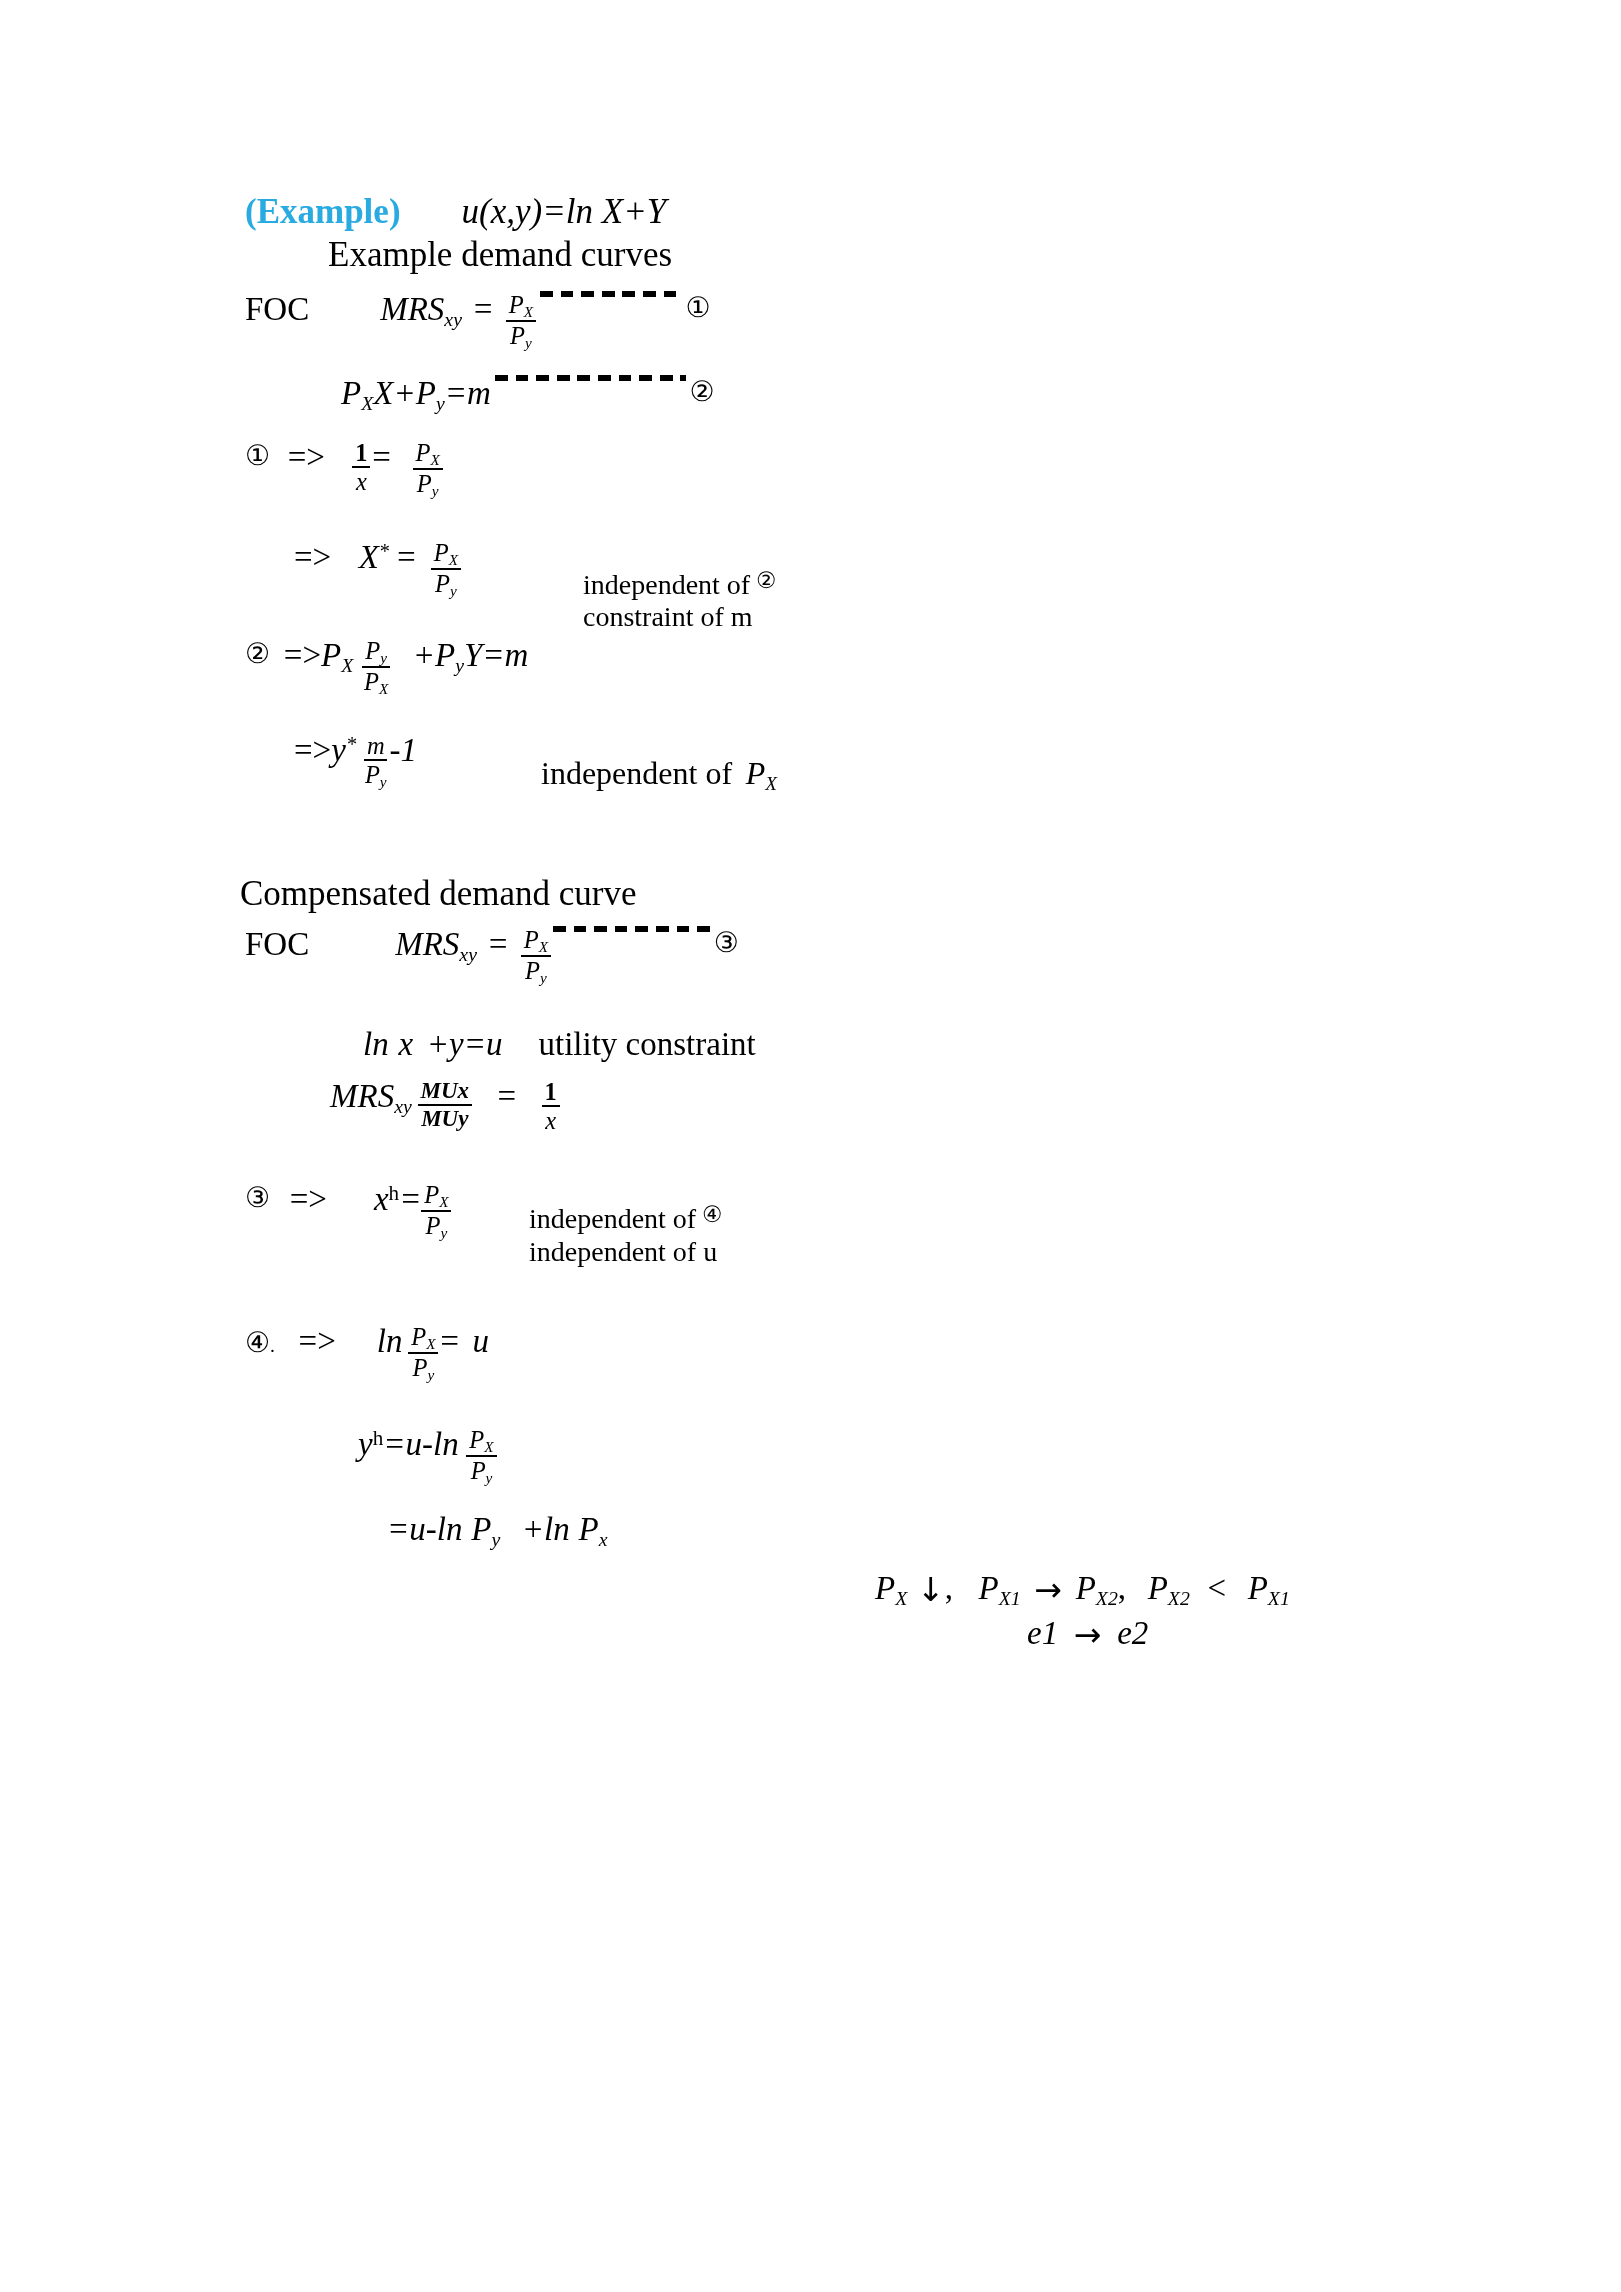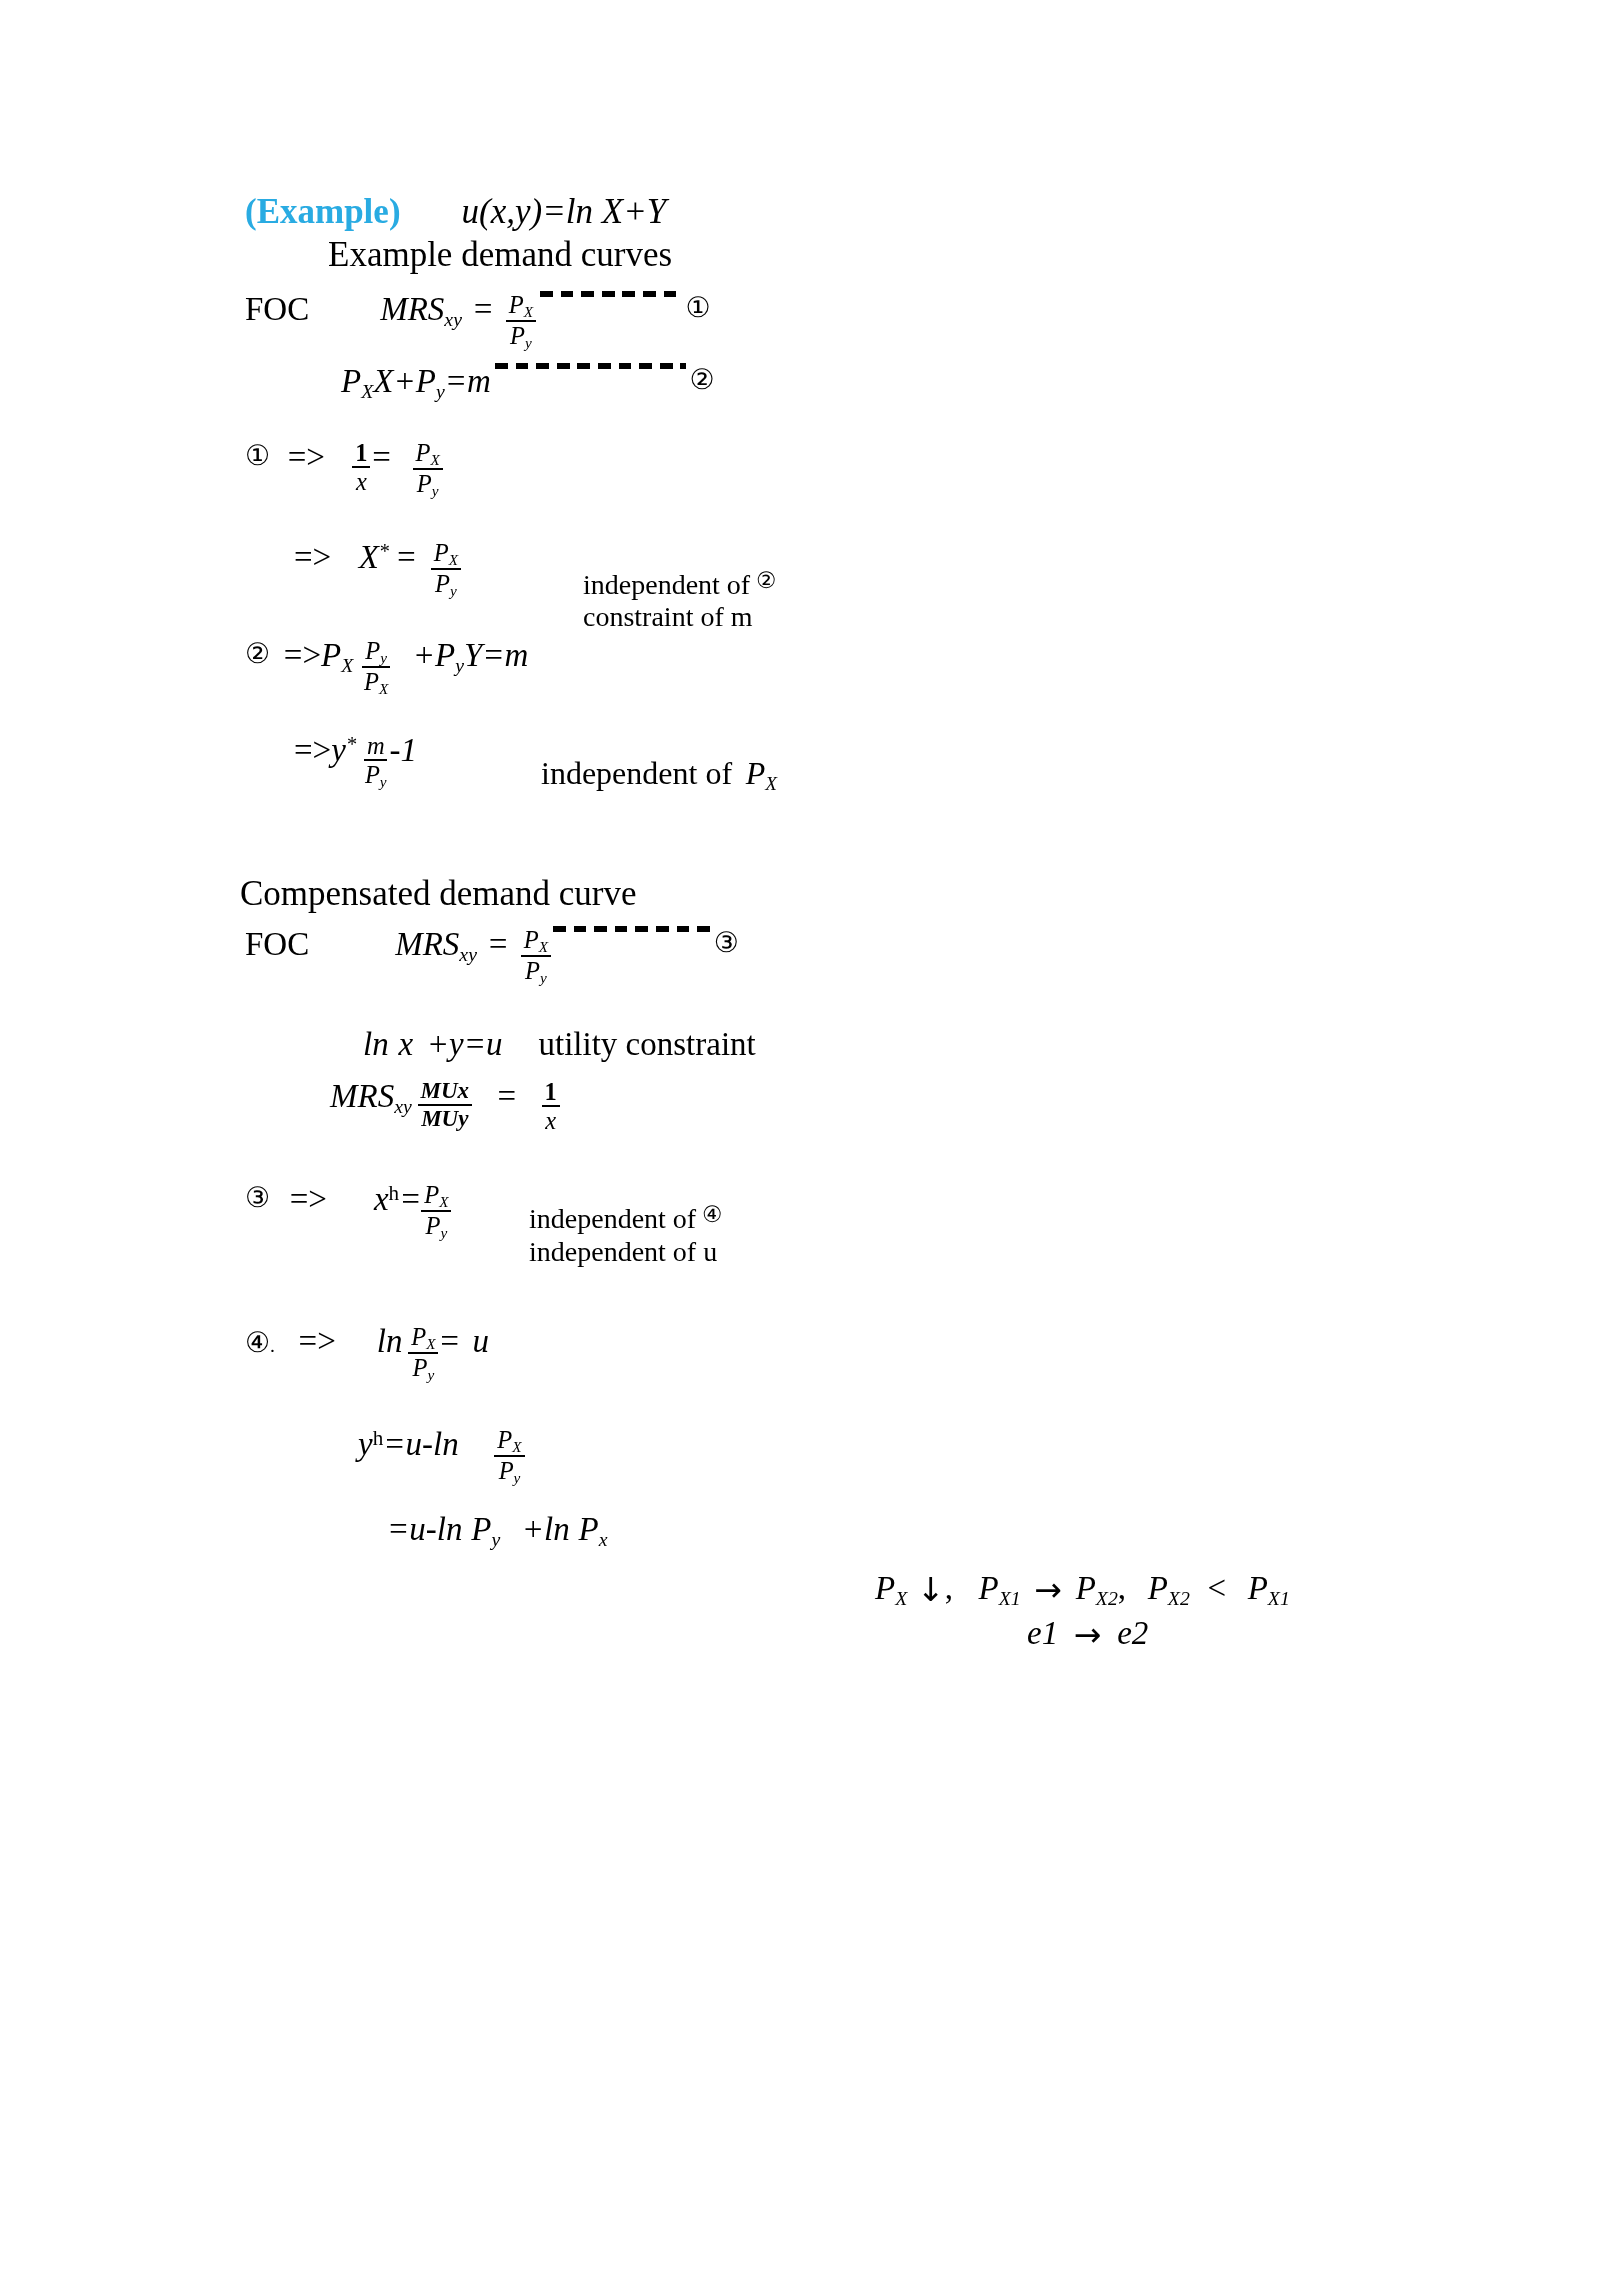--- a/index.html
+++ b/index.html
@@ -62,21 +62,21 @@
     <span class="chunk">FOC</span>
     <span class="chunk it" style="margin-left:71px;"><span>MRS</span><span class="sb">xy</span><span style="margin-left:9.8px;">=</span></span>
     <span class="fr" style="margin-left:11.8px;">
       <span class="nu"><span>P</span><span class="sb">X</span></span>
       <span class="de"><span>P</span><span class="sb">y</span></span>
     </span>
     <span class="dash" style="width:142px;margin-left:3.9px;"></span>
     <span class="chunk marker" style="margin-left:3.9px;">①</span>
   </div>
 
-  <div class="line" style="left:341px;top:363px;height:59px;">
+  <div class="line" style="left:341px;top:375px;height:59px;">
     <span class="chunk it"><span>P</span><span class="sb">X</span><span>X</span><span>+</span><span>P</span><span class="sb">y</span><span>=</span><span>m</span></span>
     <span class="dash" style="width:191px;margin-left:3.9px;"></span>
     <span class="chunk marker" style="margin-left:3.9px;">②</span>
   </div>
 
   <div class="line" style="left:245px;top:439px;height:98px;">
     <span class="chunk marker">①</span>
     <span class="chunk" style="margin-left:17.6px;">=&gt;</span>
     <span class="fr" style="margin-left:27.4px;">
       <span class="nu boldnum">1</span>
@@ -181,21 +181,21 @@
     <span class="chunk"><span class="marker">④</span><span style="font-size:19.6px;">.</span></span>
     <span class="chunk" style="margin-left:23.5px;">=&gt;</span>
     <span class="chunk it" style="margin-left:41px;">ln</span>
     <span class="fr" style="margin-left:5.9px;">
       <span class="nu"><span>P</span><span class="sb">X</span></span>
       <span class="de"><span>P</span><span class="sb">y</span></span>
     </span>
     <span class="chunk it"><span>=</span><span style="margin-left:11.8px;">u</span></span>
   </div>
 
-  <div class="line" style="left:358px;top:1426px;height:98px;gap:28px;">
+  <div class="line" style="left:358px;top:1426px;height:98px;">
     <span class="chunk it"><span>y</span><span class="sph">h</span><span>=</span><span>u</span><span>-</span><span>ln</span></span>
     <span class="fr" style="margin-left:7.8px;">
       <span class="nu"><span>P</span><span class="sb">X</span></span>
       <span class="de"><span>P</span><span class="sb">y</span></span>
     </span>
   </div>
 
   <div class="line" style="left:387px;top:1511px;height:59px;">
     <span class="chunk it"><span>=</span><span>u</span><span>-</span><span>ln</span><span style="margin-left:8.8px;">P</span><span class="sb">y</span></span>
     <span class="chunk it" style="margin-left:21.6px;"><span>+</span><span>ln</span><span style="margin-left:8.8px;">P</span><span class="sb">x</span></span>

